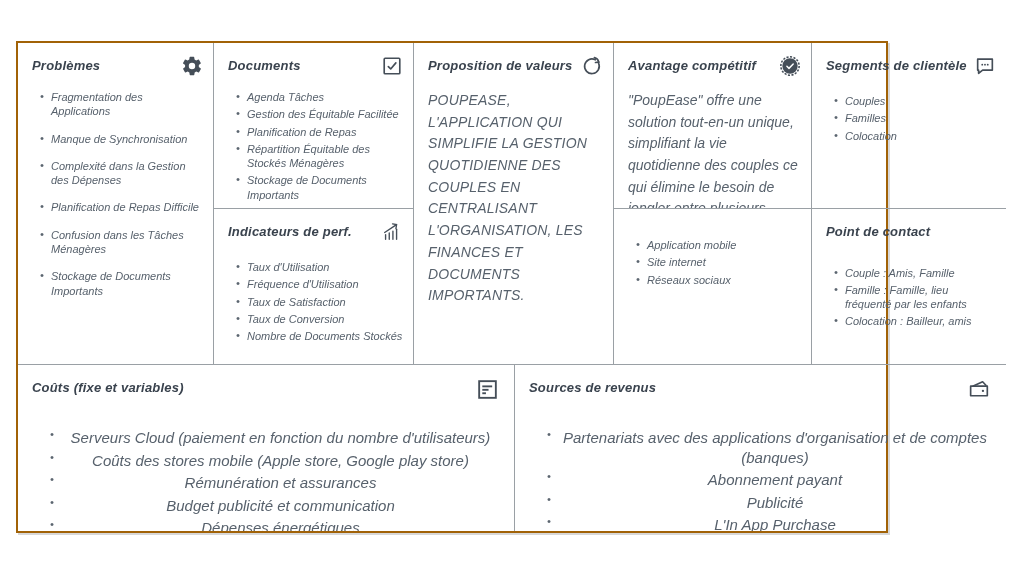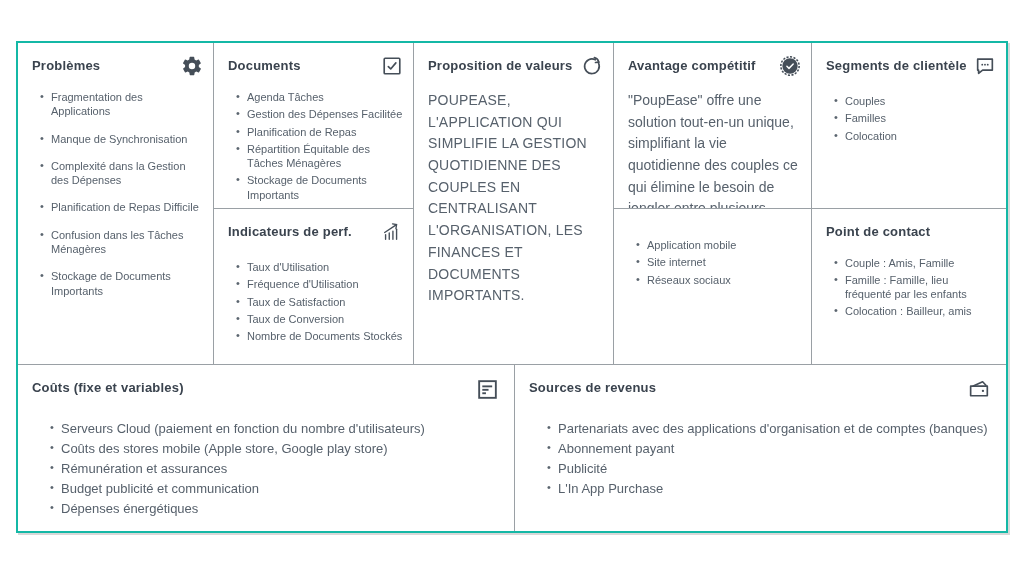--- a/index.html
+++ b/index.html
@@ -5,48 +5,49 @@
 <style>
   * { box-sizing: border-box; }
   html, body { margin:0; padding:0; }
   body {
     width:1024px; height:576px; background:#ffffff;
     font-family:"Liberation Sans", sans-serif;
     color:#57616c; overflow:hidden;
   }
   .stage { position:relative; width:1024px; height:576px; }
   .canvas {
-    position:absolute; left:16px; top:41px; width:992px; height:492px;
-    border:2px solid #14b8a6; background:#fff;
+    position:absolute; left:16px; top:41px; width:872px; height:492px;
+    border:2px solid #a16207; background:#fff;
     box-shadow:2px 2px 0 0 #d8d8d8;
+    font-style:italic;
   }
   .cell { position:absolute; padding:12px 10px 10px 14px; overflow:hidden; }
   .b-r { border-right:1px solid #9aa0a5; }
   .b-b { border-bottom:1px solid #9aa0a5; }
   .cell-header { display:flex; justify-content:space-between; align-items:flex-start; gap:6px; }
   .cell-title {
     font-weight:bold; font-size:13px; color:#3a434e; letter-spacing:.2px; line-height:1.2;
     padding-top:3px;
   }
   .icon { flex:none; width:22px; height:22px; color:#454e58; }
   .icon svg { display:block; width:100%; height:100%; }
   .icon-lg { width:25px; height:25px; }
 
   ul.items { list-style:none; margin:13px 0 0 0; padding:0 0 0 8px; font-size:11px; line-height:1.3; }
   ul.items li { position:relative; padding-left:11px; margin-top:3px; }
   ul.items li::before { content:"•"; position:absolute; left:0; top:-1px; font-size:11px; color:#5b656f; }
   ul.spread li + li { margin-top:13px; }
-  ul.gap-lg { margin-top:16px; }
+  ul.gap-lg { margin-top:26px; }
   ul.gap-md { margin-top:17px; }
 
   .paragraph { margin-top:13px; font-size:14px; line-height:1.55; color:#57616c; }
   .paragraph.caps { letter-spacing:.2px; }
 
   .cell-bottom { padding:12px 14px 10px 14px; }
-  .cell-bottom ul.items { margin-top:19px; padding-left:18px; font-size:13px; }
+  .cell-bottom ul.items { margin-top:26px; padding-left:18px; font-size:15px;text-align:center; }
   .cell-bottom ul.items li { margin-top:3px; }
 
   
   .c-problems  { left:0;   top:0;   width:196px; height:322px; }
   .c-solutions { left:196px; top:0; width:200px; height:166px; }
   .c-kpi       { left:196px; top:166px; width:200px; height:156px; }
   .c-valueprop { left:396px; top:0; width:200px; height:322px; }
   .c-advantage { left:596px; top:0; width:198px; height:166px; }
   .c-channels  { left:596px; top:166px; width:198px; height:156px; }
   .c-segments  { left:794px; top:0; width:194px; height:166px; }
@@ -84,23 +85,23 @@
         <div class="cell-title">Documents</div>
         <span class="icon">
           <svg viewBox="0 0 24 24" fill="none" stroke="currentColor" stroke-width="1.8">
               <rect x="3.5" y="3.5" width="17" height="17" rx="1"></rect>
               <path d="M8 12.6l2.6 2.6L16.2 8.6" stroke-linecap="round" stroke-linejoin="round"></path>
             </svg>
         </span>
       </div>
       <ul class="items">
         <li>Agenda Tâches</li>
-        <li>Gestion des Dépenses Facilitée</li>
+        <li>Gestion des Équitable Facilitée</li>
         <li>Planification de Repas</li>
-        <li>Répartition Équitable des Tâches Ménagères</li>
+        <li>Répartition Équitable des Stockés Ménagères</li>
         <li>Stockage de Documents Importants</li>
       </ul>
     </div>
 
     <div class="cell c-kpi b-r b-b">
       <div class="cell-header">
         <div class="cell-title">Indicateurs de perf.</div>
         <span class="icon">
           <svg viewBox="0 0 24 24" fill="none" stroke="currentColor" stroke-width="1.5" stroke-linecap="round">
               <path d="M5 20v-5"></path>

